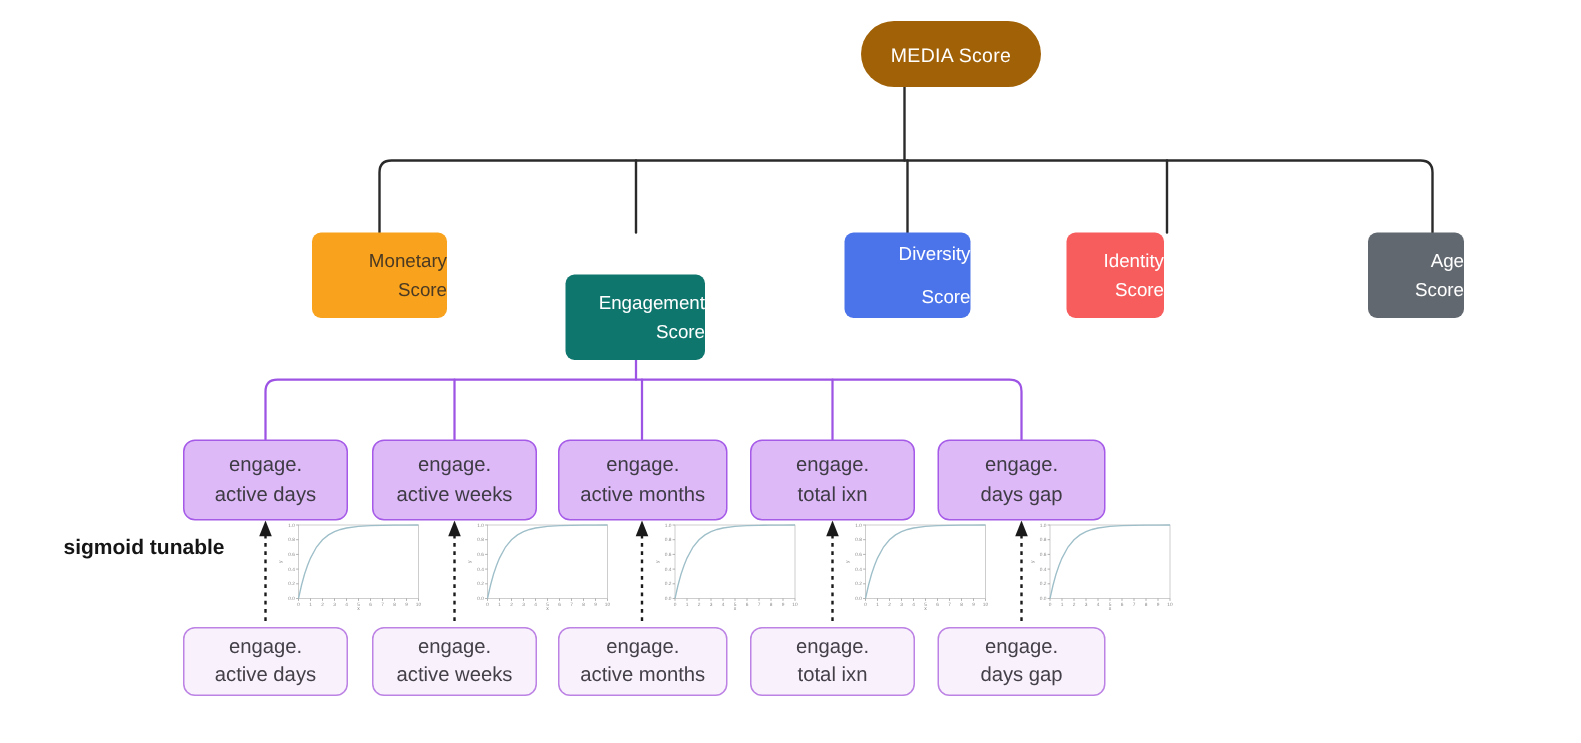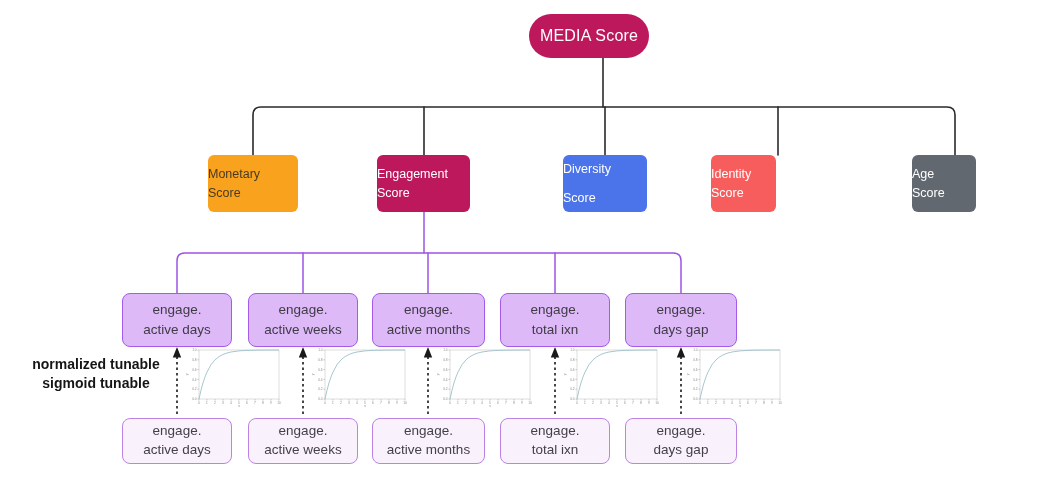--- a/index.html
+++ b/index.html
@@ -4,34 +4,34 @@
 <style>
   html,body{margin:0;padding:0;background:#fff;}
   .canvas{
     position:relative;width:1054px;height:495px;background:#ffffff;
     overflow:hidden;
     font-family:"Liberation Sans","DejaVu Sans",sans-serif;
   }
   svg.overlay{position:absolute;left:0;top:0;width:1054px;height:495px;z-index:0;}
 
   .root-pill{
-    position:absolute;left:529px;top:14px;width:120px;height:44px;
-    background:#be185d;border-radius:22px;color:#fff;
+    position:absolute;left:574px;top:14px;width:120px;height:44px;
+    background:#a16207;border-radius:22px;color:#fff;
     display:flex;align-items:center;justify-content:center;
-    font-size:16px;font-weight:500;z-index:2;letter-spacing:.2px;
+    font-size:13px;font-weight:500;z-index:2;letter-spacing:.2px;
   }
 
   .score-box{
     position:absolute;top:155px;height:57px;border-radius:6px;
-    display:flex;flex-direction:column;align-items:flex-start;justify-content:center;
+    display:flex;flex-direction:column;align-items:flex-end;justify-content:center;
     font-size:12.5px;line-height:1.45;text-align:center;color:#fff;z-index:2;
     font-weight:500;
   }
   .score-box.monetary{background:#F9A21D;color:#4A3A23;}
-  .score-box.engagement{background:#be185d;}
+  .score-box.engagement{background:#0f766e;margin-top:28px;}
   .score-box.diversity{background:#4C74EA;gap:11px;}
   .score-box.identity{background:#F75D5D;}
   .score-box.age{background:#62686F;}
 
   .child-box{
     position:absolute;top:293px;height:54px;border-radius:8px;
     background:#DDB9F8;border:1.5px solid #A55BE8;box-sizing:border-box;
     display:flex;flex-direction:column;align-items:center;justify-content:center;
     font-size:13.5px;line-height:1.45;text-align:center;color:#3F3B45;z-index:2;
   }
@@ -128,21 +128,20 @@
   <div class="child-box" style="left:500px;width:110px">
     <span>engage.</span>
     <span>total ixn</span>
   </div>
   <div class="child-box" style="left:625px;width:112px">
     <span>engage.</span>
     <span>days gap</span>
   </div>
 
   <div class="annotation">
-    <div>normalized tunable</div>
     <div>sigmoid tunable</div>
   </div>
 
   <div class="mini-chart" style="left:183px">
       <svg viewBox="0 0 100 62" xmlns="http://www.w3.org/2000/svg">
         <rect x="16" y="4" width="80" height="49" fill="#ffffff" stroke="#bdbdbd" stroke-width="0.5"></rect>
         <line x1="14.4" y1="53.00" x2="16" y2="53.00" stroke="#999" stroke-width="0.5"></line>
         <text x="13.6" y="54.1" font-size="3.2" fill="#8a8a8a" text-anchor="end" font-family="Liberation Sans,sans-serif">0.0</text>
         <line x1="14.4" y1="43.20" x2="16" y2="43.20" stroke="#999" stroke-width="0.5"></line>
         <text x="13.6" y="44.300000000000004" font-size="3.2" fill="#8a8a8a" text-anchor="end" font-family="Liberation Sans,sans-serif">0.2</text>

